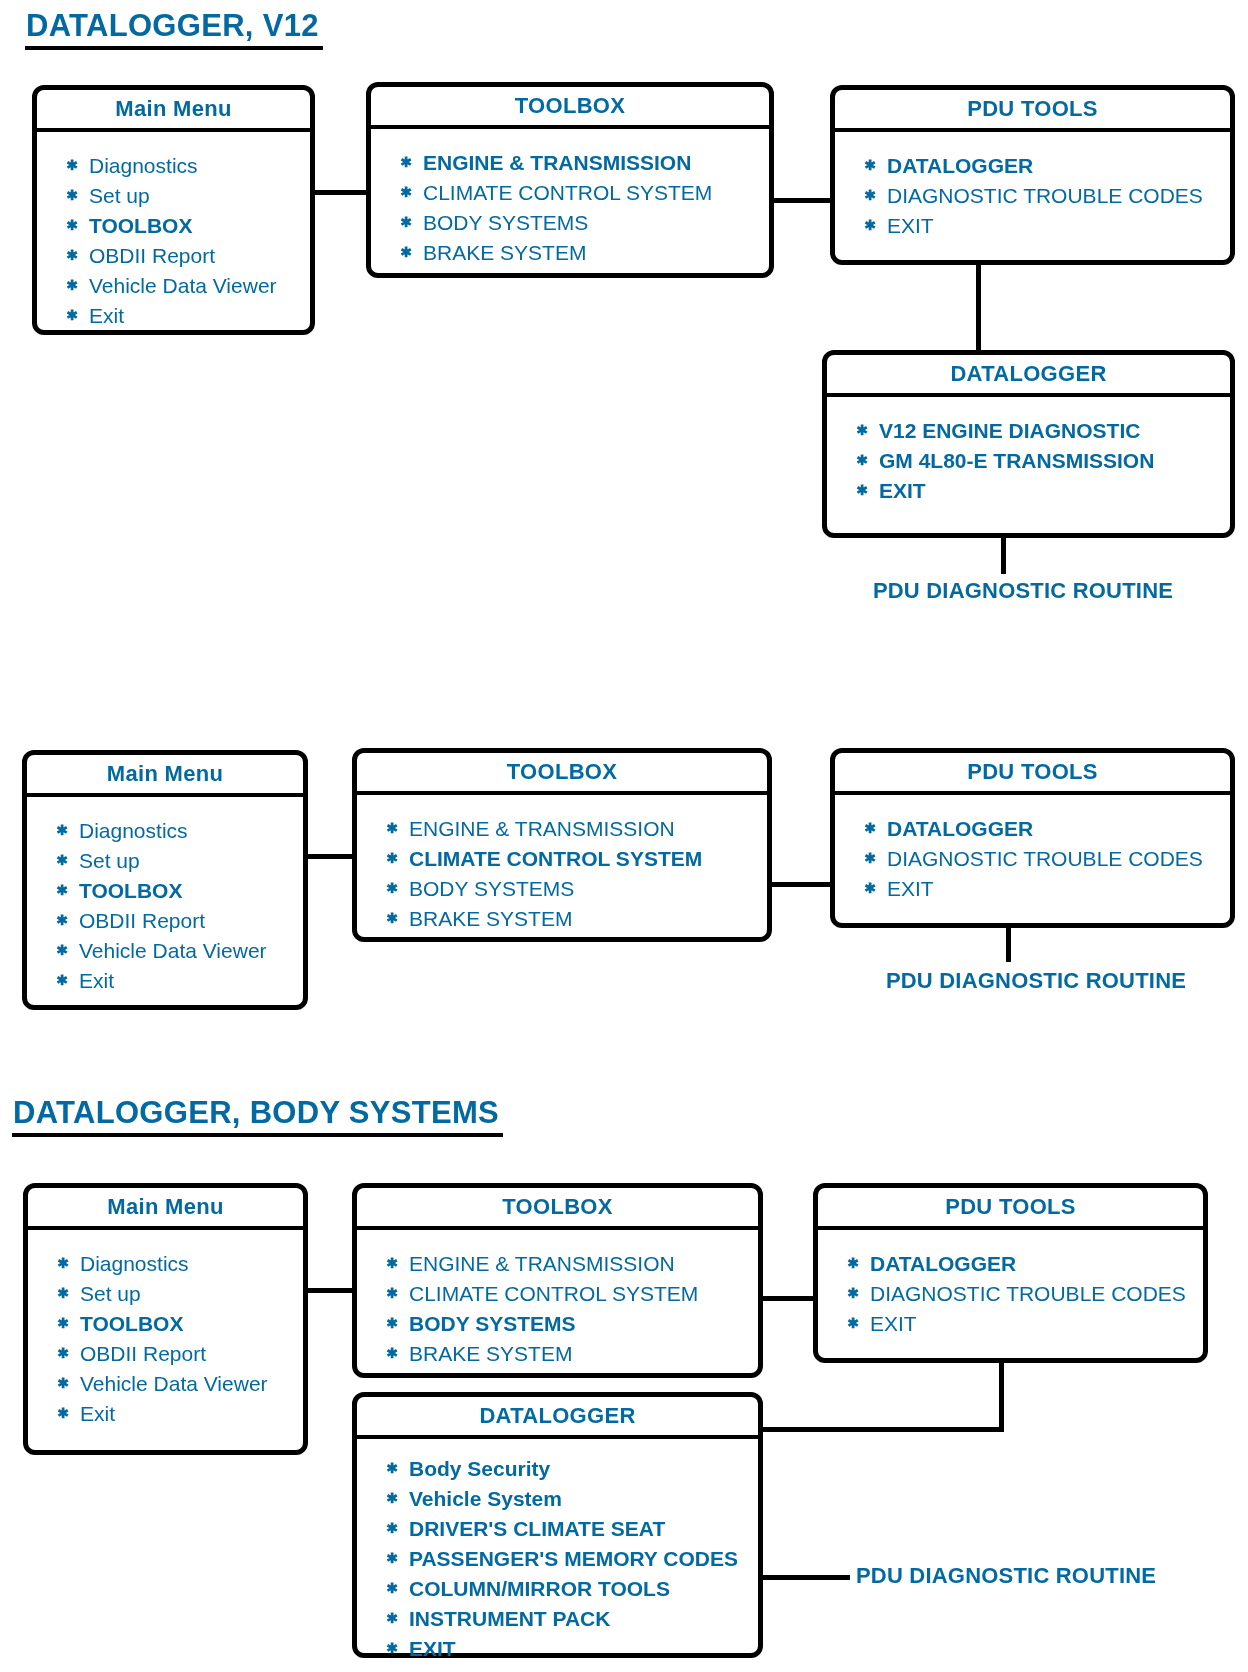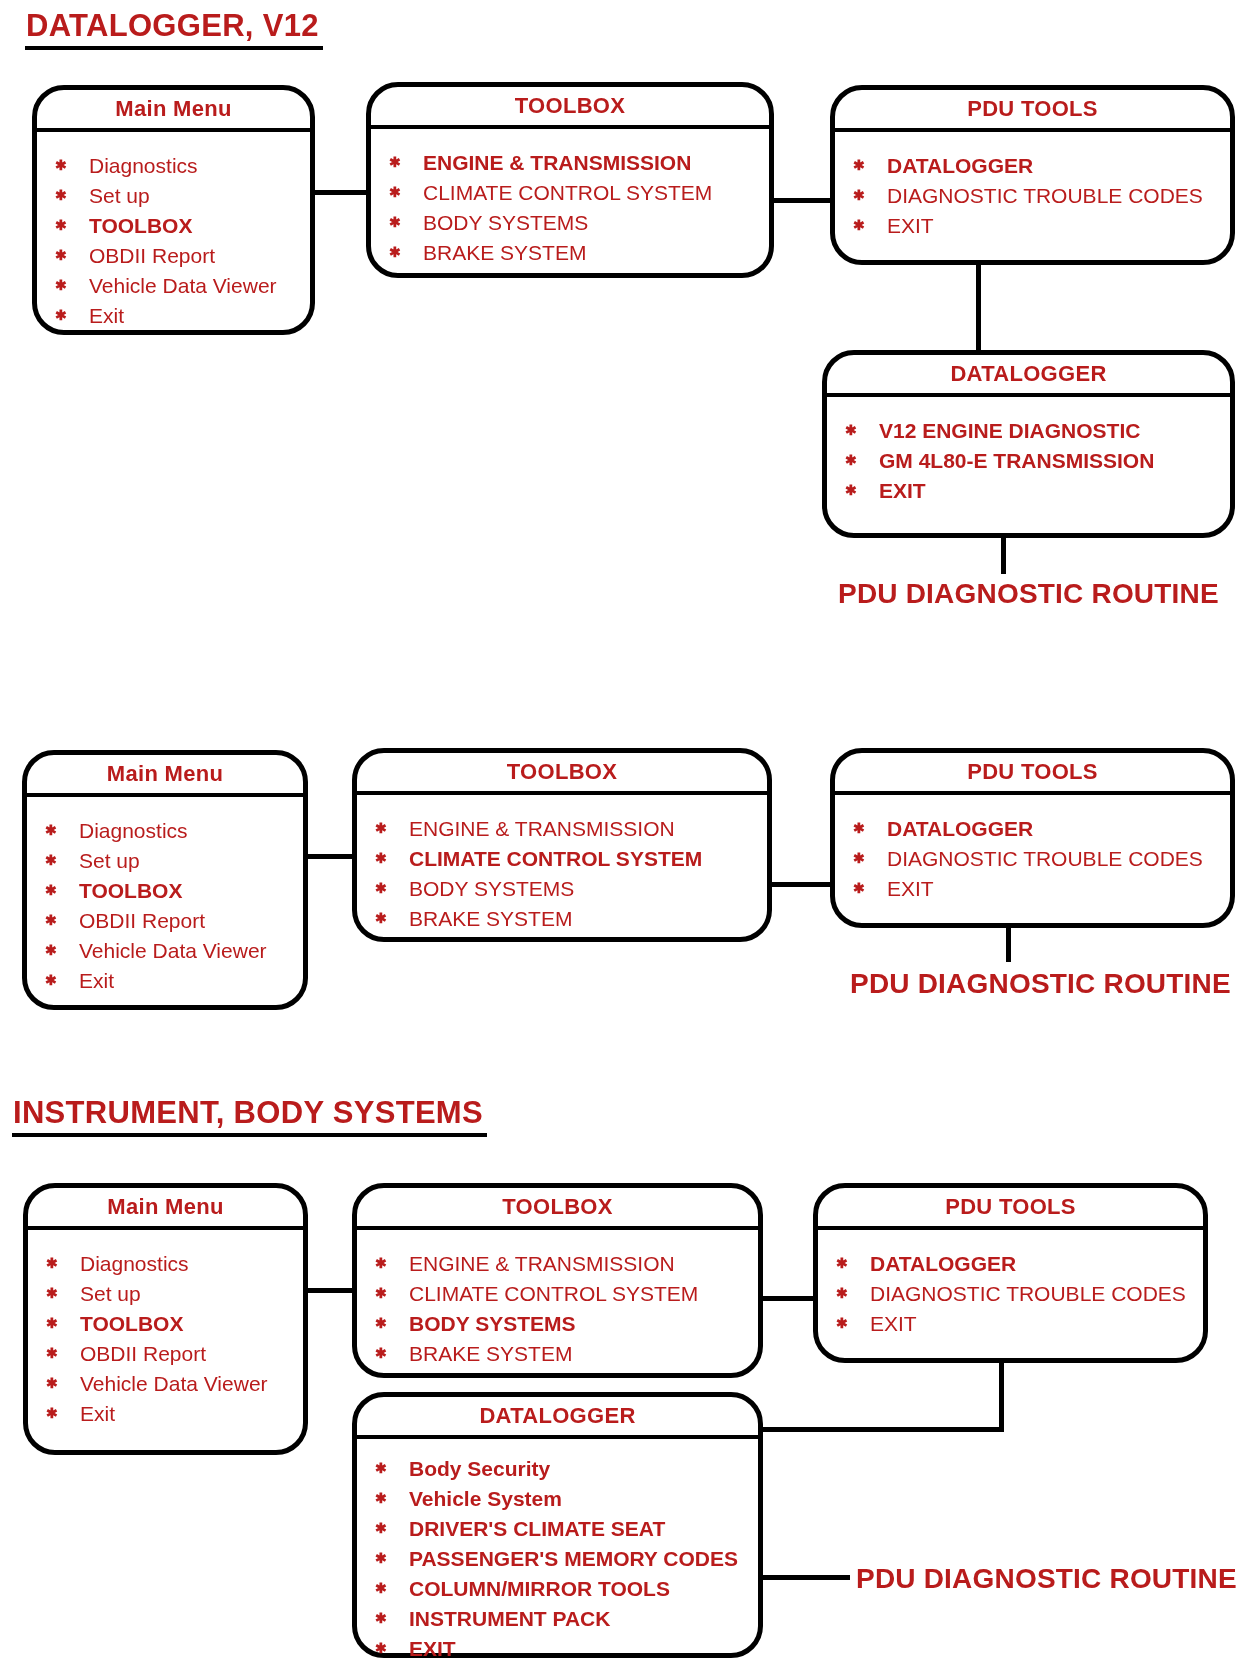--- a/index.html
+++ b/index.html
@@ -1,42 +1,42 @@
 <!DOCTYPE html>
 <html><head>
 <meta charset="utf-8">
 <style>
   html,body{margin:0;padding:0;background:#fff;}
   .page{
     position:relative;width:1248px;height:1672px;background:#ffffff;
-    font-family:"Liberation Sans", sans-serif;color:#b91c1c;overflow:hidden;
+    font-family:"Liberation Sans", sans-serif;color:#0369a1;overflow:hidden;
   }
   .sec-title{
     position:absolute;font-weight:700;font-size:31px;letter-spacing:.3px;
     white-space:nowrap;border-bottom:4px solid #000;padding:0 4px 2px 1px;
   }
   .box{
-    position:absolute;border:5px solid #000;border-radius:32px;
-    background:#fff;box-sizing:border-box;
+    position:absolute;border:5px solid #000;border-radius:12px;
+    background:#fff;box-sizing:border-box;text-align:center;
   }
   .box-header{
     height:38px;border-bottom:4px solid #000;display:flex;
     align-items:center;justify-content:center;
     font-weight:700;font-size:22px;letter-spacing:.3px;white-space:nowrap;
   }
   ul.items{list-style:none;margin:0;padding:20px 8px 0 18px;}
   ul.items li{
     display:flex;align-items:baseline;line-height:27px;font-size:21px;
     white-space:nowrap;
   }
   .bullet{flex:0 0 34px;font-size:14px;font-weight:700;transform:translateY(-3px);}
   .b{font-weight:700;}
   .line{position:absolute;background:#000;}
   .routine{
-    position:absolute;font-weight:700;font-size:28px;letter-spacing:.2px;
+    position:absolute;font-weight:700;font-size:22px;letter-spacing:.2px;
     white-space:nowrap;
   }
   .routine.centered{text-align:center;}
 </style>
 </head>
 <body>
 
 <div class="page">
 
   <div class="sec-title" style="left:25px;top:8px;">DATALOGGER, V12</div>
@@ -204,21 +204,21 @@
           <span class="label">EXIT</span>
         </li>
     </ul>
   </div>
 
   <div class="line" style="left:308px;top:854px;width:44px;height:5px;"></div>
   <div class="line" style="left:772px;top:882px;width:58px;height:5px;"></div>
   <div class="line" style="left:1006px;top:926px;width:5px;height:36px;"></div>
   <div class="routine centered" style="left:850px;top:968px;width:372px;">PDU DIAGNOSTIC ROUTINE</div>
 
-  <div class="sec-title" style="left:12px;top:1095px;">INSTRUMENT, BODY SYSTEMS</div>
+  <div class="sec-title" style="left:12px;top:1095px;">DATALOGGER, BODY SYSTEMS</div>
 
   <div class="box" style="left:23px;top:1183px;width:285px;height:272px;">
     <div class="box-header">Main Menu</div>
     <ul class="items">
       <li>
           <span class="bullet">✱</span>
           <span class="label">Diagnostics</span>
         </li>
       <li>
           <span class="bullet">✱</span>

